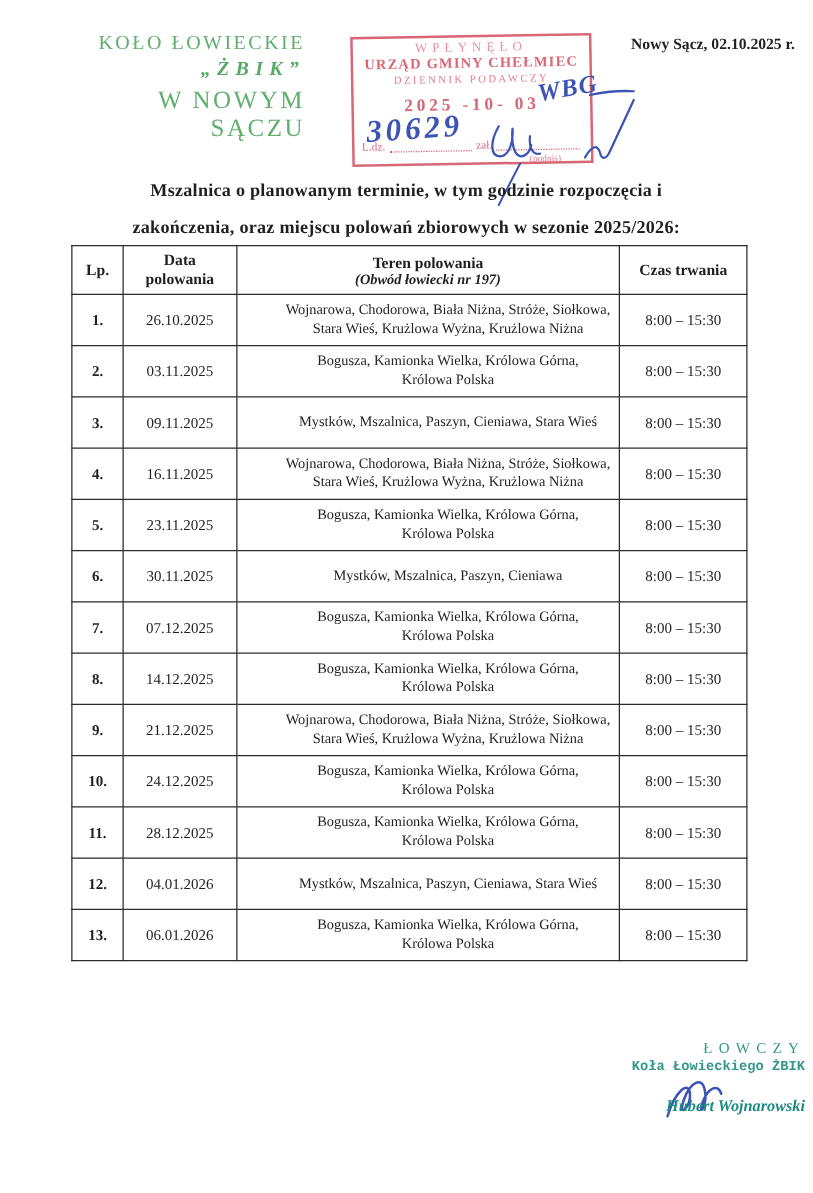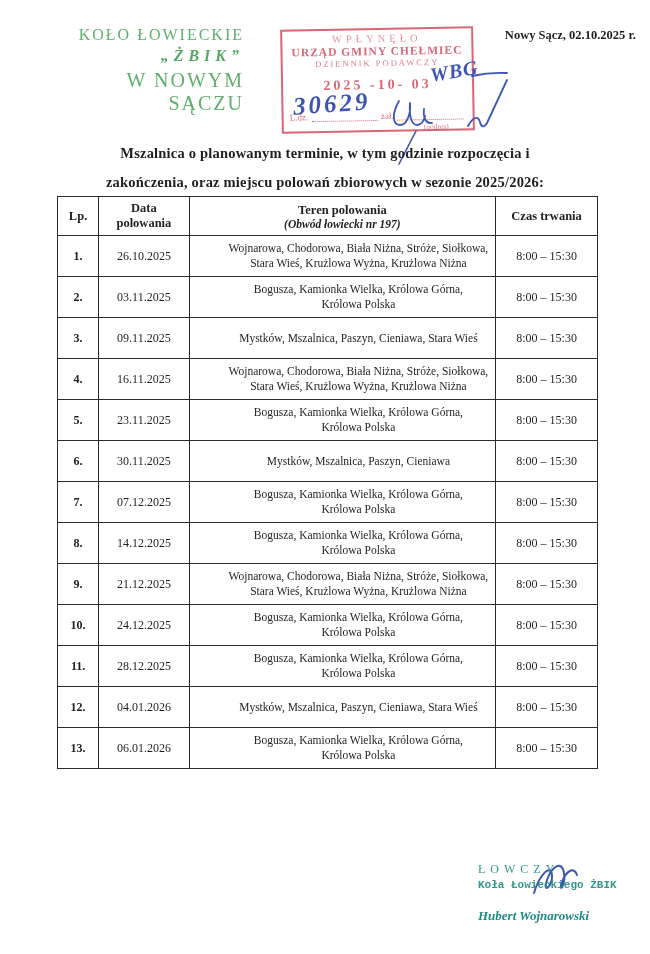--- a/index.html
+++ b/index.html
@@ -48,21 +48,21 @@
     width:541px;font-size:12px;color:var(--ink);
   }
   .schedule th,.schedule td{border:1.6px solid #2b2b2b;text-align:center;vertical-align:middle;padding:2px 4px;}
   .schedule th{height:34px;font-size:12.5px;}
   .schedule td{height:36px;}
   .col-lp{width:40px;} .col-date{width:88px;} .col-area{width:298px;} .col-time{width:99px;}
   .area-sub{font-style:italic;font-weight:bold;font-size:11.5px;}
   td.lp{font-weight:bold;}
   td.area{font-size:11.5px;line-height:15px;padding-left:36px;}
   
-  .sigblock{position:absolute;left:478px;top:862px;width:166px;text-align:left;color:var(--teal);}
+  .sigblock{position:absolute;left:478px;top:831px;width:166px;text-align:right;color:var(--teal);}
   .sig1{font-size:12px;letter-spacing:5px;opacity:.9;}
   .sig2{font-size:11px;margin-top:2px;font-weight:bold;opacity:.9;font-family:Liberation Mono, monospace;}
   .sig3{font-size:13px;font-style:italic;font-weight:bold;margin-top:17px;}
 </style>
 </head>
 <body>
 
 <div class="letterhead">
   <div class="lh1">KOŁO ŁOWIECKIE</div>
   <div class="lh2">„ŻBIK”</div>

